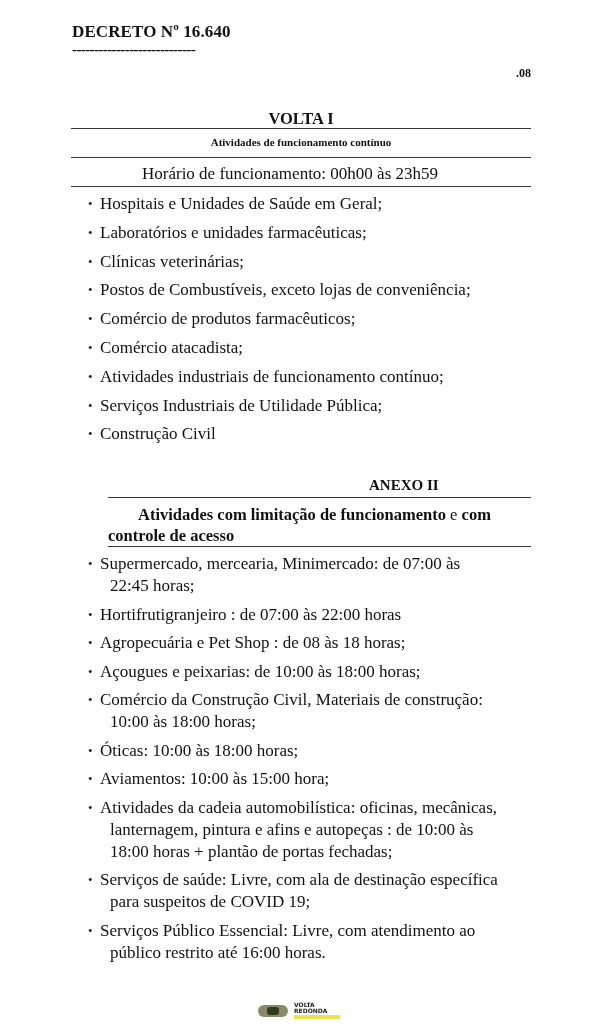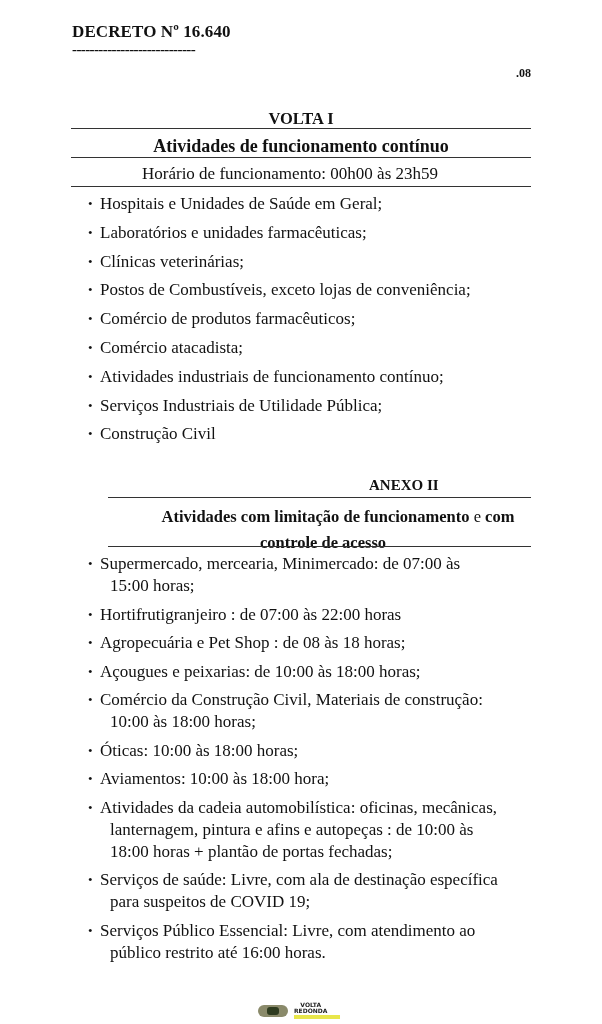--- a/index.html
+++ b/index.html
@@ -1,42 +1,42 @@
 <!DOCTYPE html>
 <html><head>
   <meta charset="utf-8">
   <style>
     html, body { margin: 0; padding: 0; background: #ffffff; }
     body {
       width: 602px; height: 1024px; position: relative; overflow: hidden;
       font-family: "Liberation Serif", "DejaVu Serif", serif; color: #111111;
     }
-    .abs { position: absolute; text-align: center; }
+    .abs { position: absolute; }
     .decree-title { left: 72px; top: 22px; font-size: 17px; font-weight: bold; letter-spacing: 0.1px; }
     .decree-dashes { left: 72px; top: 41px; font-size: 15px; font-weight: bold; letter-spacing: -0.6px; }
     .page-num { right: 71px; top: 66px; font-size: 12px; font-weight: bold; margin-left: 23px; }
 
     .anexo1-title { left: 71px; width: 460px; top: 109px; text-align: center; font-size: 16.5px; font-weight: bold; }
     .rule { position: absolute; height: 0; border-top: 1.6px solid #333333; }
     .r1 { left: 71px; width: 460px; top: 128px; }
     .r2 { left: 71px; width: 460px; top: 157px; }
     .r3 { left: 71px; width: 460px; top: 186px; }
-    .anexo1-sub { left: 71px; width: 460px; top: 136px; text-align: center; font-size: 18px; font-weight: bold; }
+    .anexo1-sub { left: 71px; width: 460px; top: 136px; text-align: center; font-size: 11px; font-weight: bold; }
     .anexo1-hours { left: 60px; width: 460px; top: 164px; text-align: center; font-size: 17px; }
 
     .list { position: absolute; margin: 0; padding: 0; list-style: none; font-size: 17px; }
     .list li { position: relative; padding-left: 12px; }
     .list li .bullet { position: absolute; left: 0; top: 0; font-size: 13px; line-height: 22px; }
     .list1 { left: 88px; top: 193px; width: 450px; }
     .list1 li { height: 28.8px; line-height: 22px; }
 
     .anexo2-title { left: 369px; top: 477px; font-size: 15px; font-weight: bold; }
     .r4 { left: 108px; width: 423px; top: 497px; }
     .r5 { left: 108px; width: 423px; top: 546px; }
-    .anexo2-sub { left: 108px; width: 430px; top: 504px; font-size: 16.5px; font-weight: bold; line-height: 26px; }
+    .anexo2-sub { left: 108px; width: 430px; top: 504px; font-size: 16.5px; font-weight: bold; line-height: 21px; }
     .anexo2-sub .indent { display: inline-block; width: 30px; }
     .anexo2-sub .normal { font-weight: normal; }
 
     .list2 { left: 88px; top: 553px; width: 455px; }
     .list2 li { line-height: 22px; margin-bottom: 6.5px; }
     .list2 li .cont { display: block; padding-left: 10px; }
 
     .logo { left: 258px; top: 1002px; width: 86px; height: 18px; }
     .logo .emblem { position: absolute; left: 0; top: 3px; width: 30px; height: 12px; border-radius: 6px; background: #8a8a6a; }
     .logo .emblem-inner { position: absolute; left: 9px; top: 2px; width: 12px; height: 8px; border-radius: 3px; background: #2e3b1f; }
@@ -69,27 +69,27 @@
     <li><span class="bullet">•</span><span>Construção Civil</span></li>
   </ul>
 </section>
 
 <section>
   <div class="abs anexo2-title">ANEXO II</div>
   <div class="rule r4"></div>
   <div class="abs anexo2-sub"><span class="indent"></span><span>Atividades com limitação de funcionamento</span><span class="normal"> e </span><span>com controle de acesso</span></div>
   <div class="rule r5"></div>
   <ul class="list list2">
-    <li><span class="bullet">•</span><span>Supermercado, mercearia, Minimercado: de 07:00 às</span><span class="cont">15:00 horas;</span></li>
+    <li><span class="bullet">•</span><span>Supermercado, mercearia, Minimercado: de 07:00 às</span><span class="cont">22:45 horas;</span></li>
     <li><span class="bullet">•</span><span>Hortifrutigranjeiro :  de 07:00 às 22:00 horas</span></li>
     <li><span class="bullet">•</span><span>Agropecuária e Pet Shop : de 08 às 18 horas;</span></li>
     <li><span class="bullet">•</span><span>Açougues  e peixarias: de 10:00 às 18:00 horas;</span></li>
     <li><span class="bullet">•</span><span>Comércio da Construção Civil, Materiais de construção:</span><span class="cont">10:00 às 18:00 horas;</span></li>
     <li><span class="bullet">•</span><span>Óticas: 10:00 às 18:00 horas;</span></li>
-    <li><span class="bullet">•</span><span>Aviamentos: 10:00 às 18:00 hora;</span></li>
+    <li><span class="bullet">•</span><span>Aviamentos: 10:00 às 15:00 hora;</span></li>
     <li><span class="bullet">•</span><span>Atividades da cadeia automobilística: oficinas, mecânicas,</span><span class="cont">lanternagem, pintura e afins e autopeças : de 10:00 às</span><span class="cont">18:00 horas + plantão de portas fechadas;</span></li>
     <li><span class="bullet">•</span><span>Serviços de saúde: Livre,  com ala de destinação específica</span><span class="cont">para suspeitos de COVID 19;</span></li>
     <li><span class="bullet">•</span><span>Serviços Público Essencial: Livre, com atendimento ao</span><span class="cont">público restrito até 16:00 horas.</span></li>
   </ul>
 </section>
 
 <div class="abs logo">
   <div class="emblem">
       <div class="emblem-inner"></div>
     </div>

